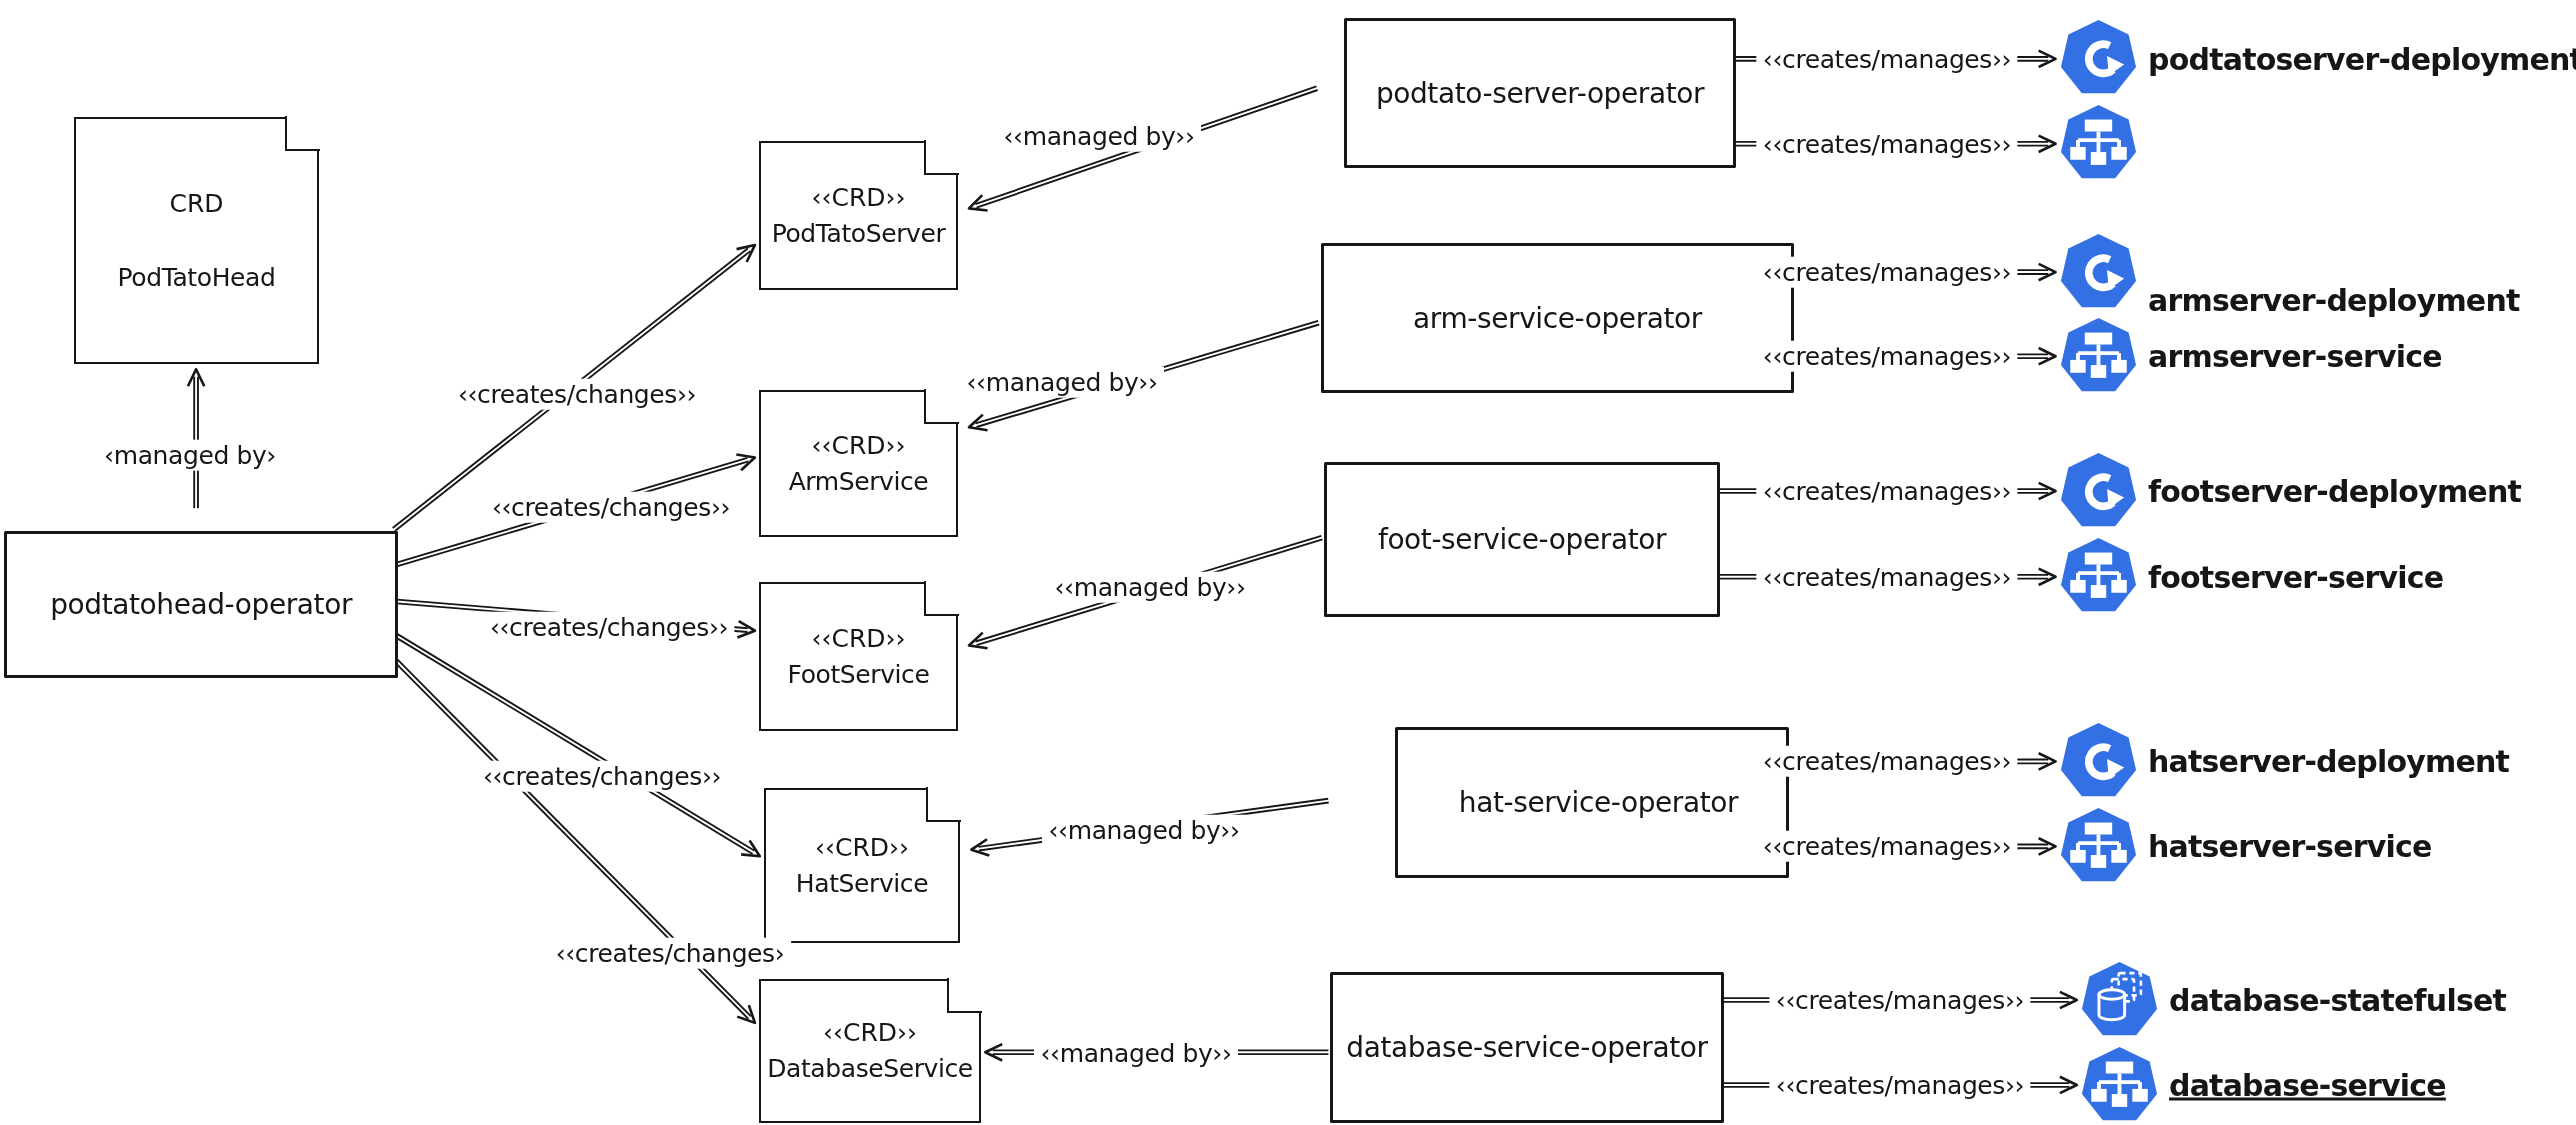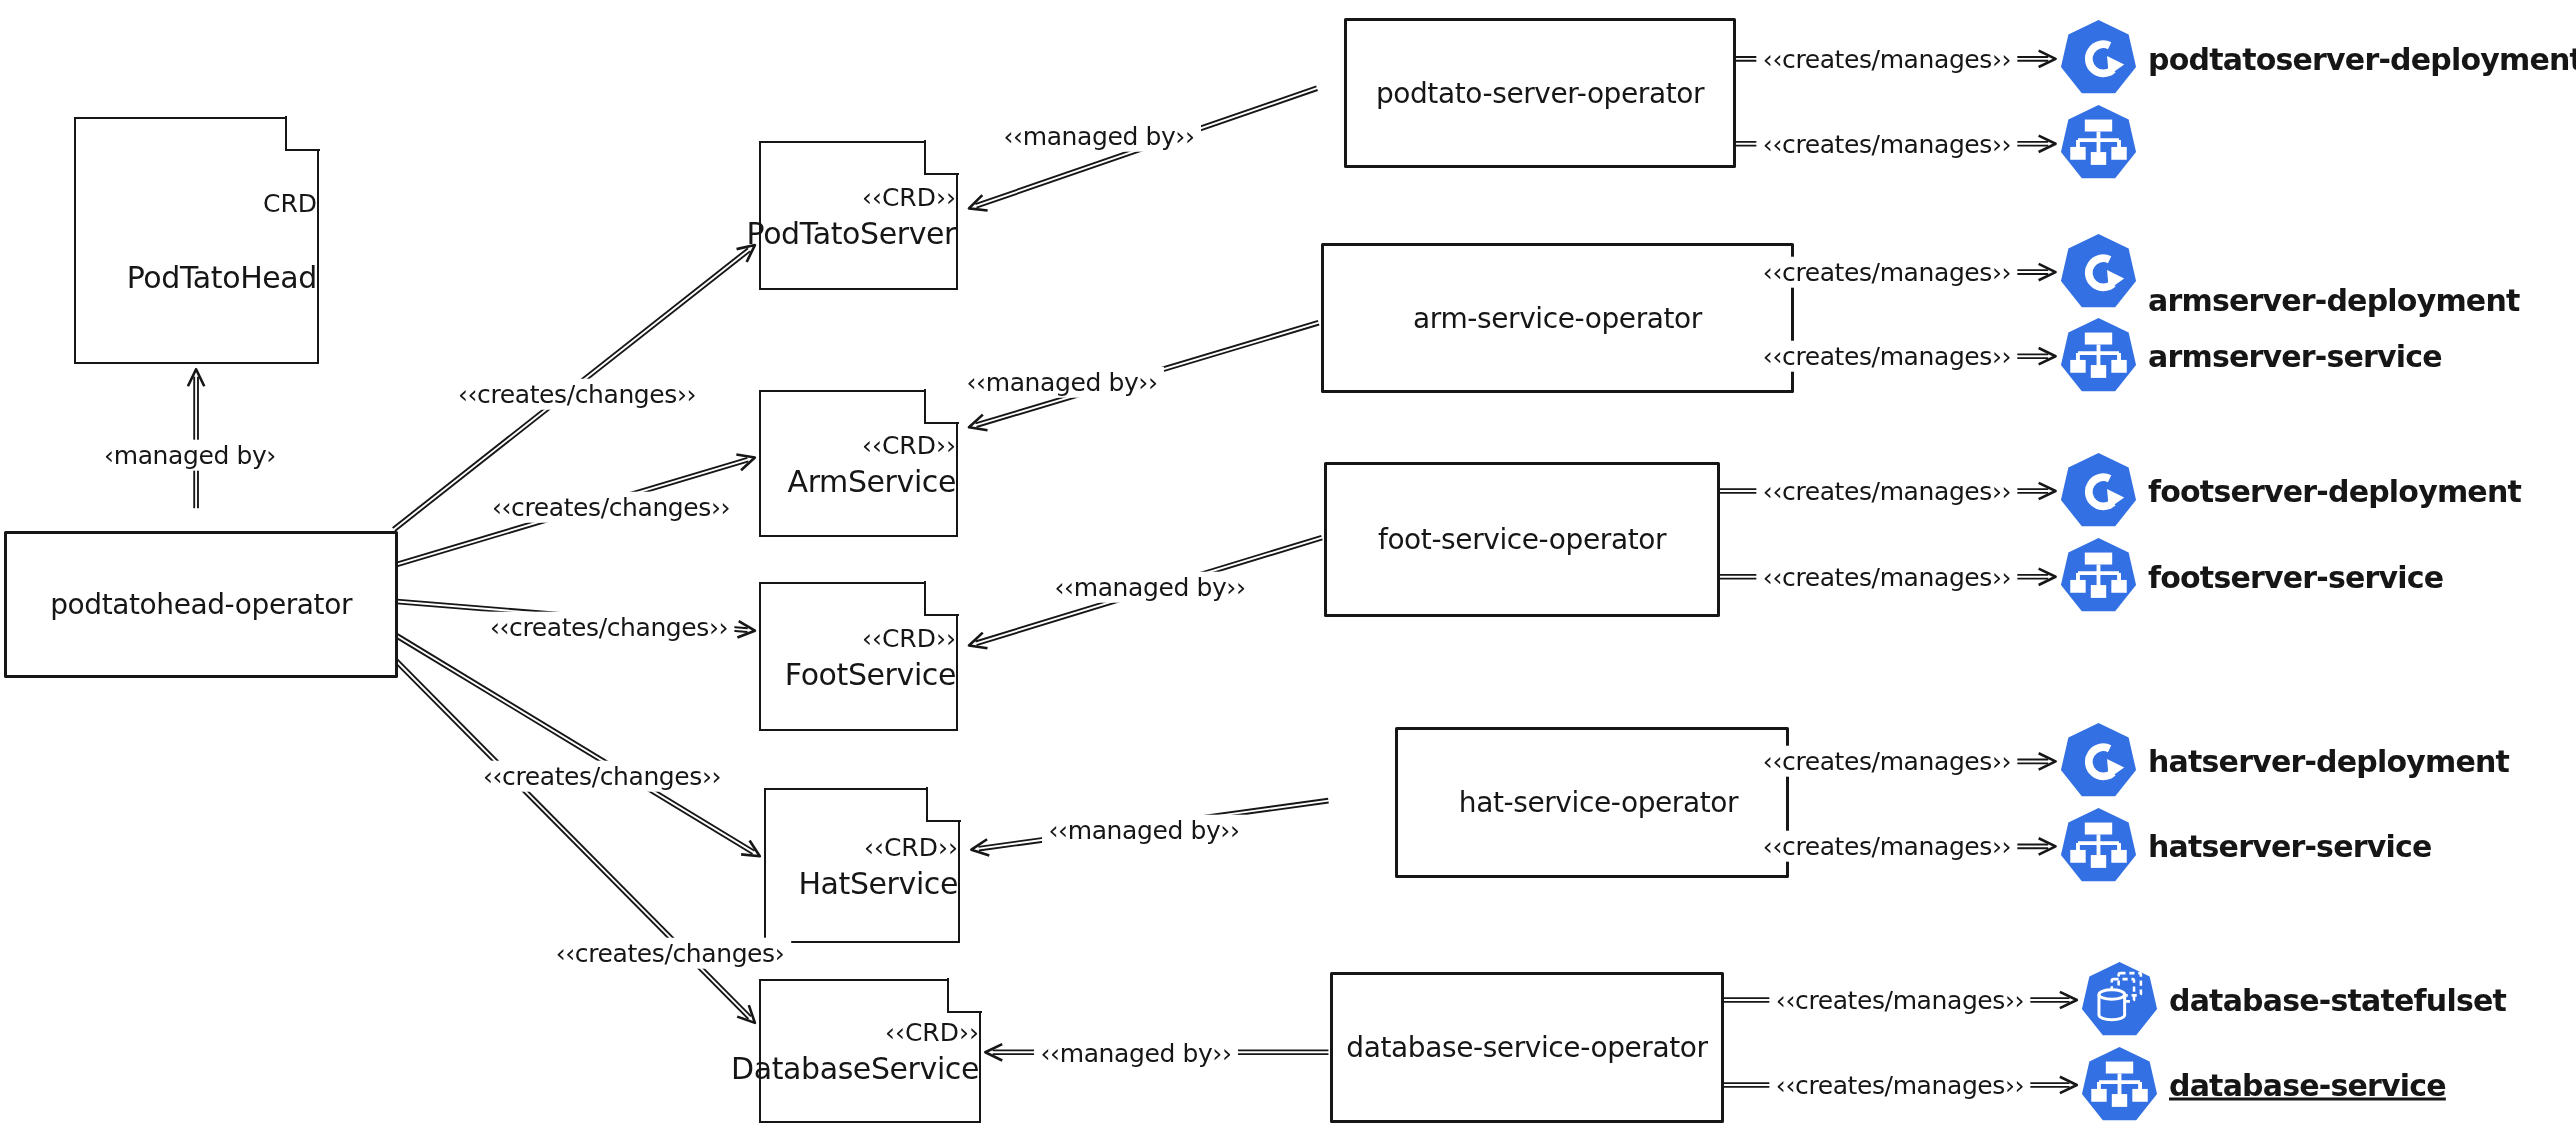--- a/index.html
+++ b/index.html
@@ -4,27 +4,27 @@
 <style>
   html,body{margin:0;padding:0;background:#ffffff;}
   #canvas{
     position:relative;width:2576px;height:1125px;background:#ffffff;
     font-family:"DejaVu Sans","Liberation Sans",sans-serif;color:#161616;
     overflow:hidden;
   }
   svg.layer{position:absolute;left:0;top:0;}
   .node{position:absolute;background:#ffffff;display:flex;flex-direction:column;
         align-items:center;justify-content:center;text-align:center;box-sizing:border-box;}
-  .doc{border:2.9px solid #161616;align-items:flex-end;}
+  .doc{border:2.9px solid #161616;}
   .doc .fold{position:absolute;top:-2.9px;right:-2.9px;width:33px;height:33px;background:#ffffff;
         border-left:2.9px solid #161616;border-bottom:2.9px solid #161616;}
   .rootdoc .node-stereo{font-size:28px;margin-bottom:38px;}
   .rootdoc .node-name{font-size:29px;}
   .doc .node-stereo{font-size:25px;line-height:36px;}
-  .doc .node-name{font-size:30px;line-height:36px;letter-spacing:-0.4px;}
+  .doc .node-name{font-size:25px;line-height:36px;letter-spacing:-0.4px;}
   .opbox{border:3.3px solid #161616;border-radius:1.6px;}
   .opbox .node-name{font-size:28px;letter-spacing:-0.4px;}
   .edge-label{position:absolute;transform:translate(-50%,-50%);background:#ffffff;
         padding:0.8px 6.5px;font-size:25px;white-space:nowrap;letter-spacing:-0.4px;}
   .resource{position:absolute;}
   .res-label{position:absolute;transform:translateY(-50%);font-size:30px;font-weight:600;
         letter-spacing:-0.8px;white-space:nowrap;}
 </style>
 </head>
 <body>

